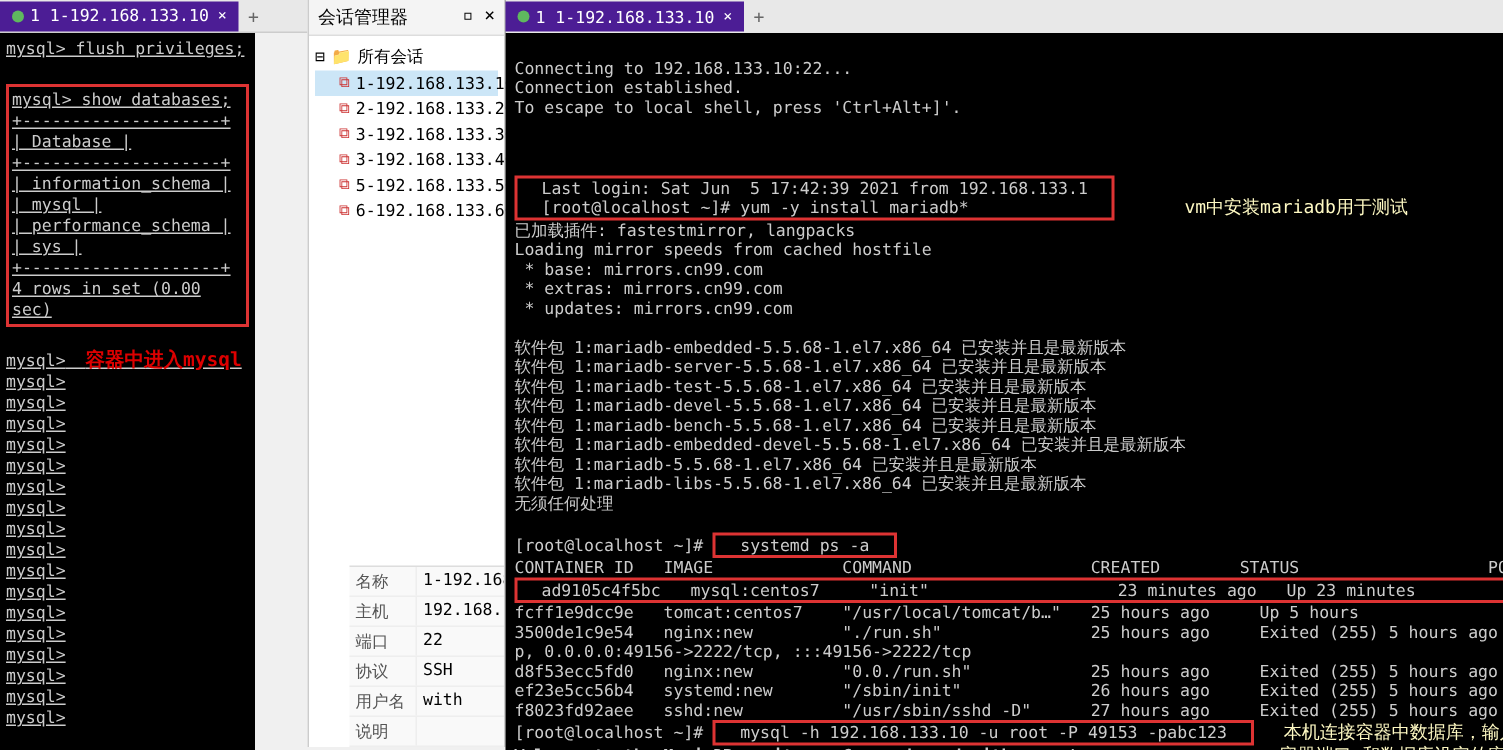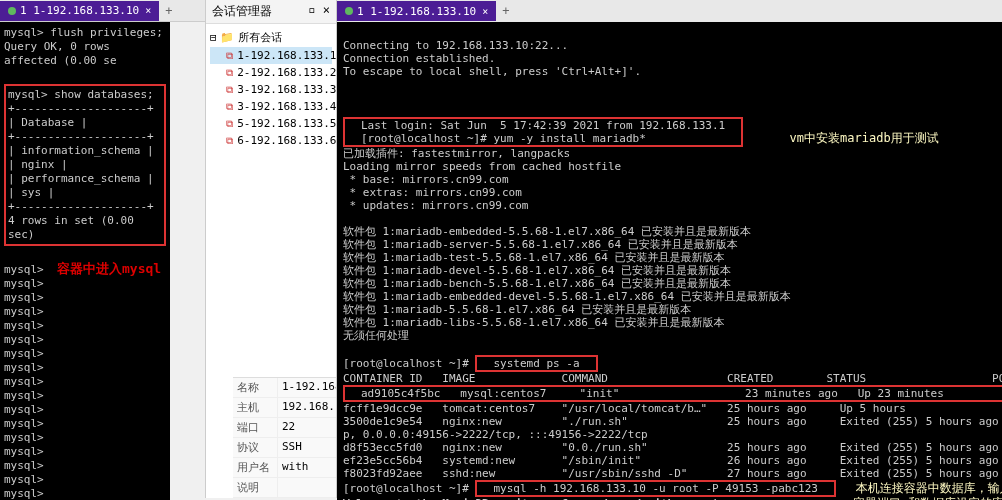--- a/index.html
+++ b/index.html
@@ -3,21 +3,21 @@
 <meta charset="utf-8">
 <style>
 * { margin: 0; padding: 0; box-sizing: border-box; }
 body { font-family: Consolas, monospace; font-size: 12px; background: #f0f0f0; width: 1002px; height: 500px; overflow: hidden; position: relative; }
 .tabbar { background: #e8e8e8; height: 22px; display: flex; align-items: center; border-bottom: 1px solid #ccc; }
 .tab { display: inline-flex; align-items: center; height: 20px; padding: 2px 8px; font-size: 11px; }
 .tab.active { background: #4c1d95; color: #fff; }
 .tab .dot { width: 8px; height: 8px; border-radius: 50%; background: #5fb85f; margin-right: 4px; }
 .tab .close { margin-left: 6px; font-size: 10px; }
 .plus { padding: 2px 6px; color: #666; }
-.left-term { position: absolute; top: 22px; left: 0; width: 170px; height: 478px; background: #000; color: #ccc; padding: 4px; font-size: 11px; line-height: 14px; overflow: hidden; }
+.left-term { position: absolute; top: 22px; left: 0; width: 170px; height: 478px; background: #000; color: #ccc; padding: 4px; font-size: 11px; line-height: 14px; overflow: hidden; text-decoration: underline; }
 .left-term .redbox { border: 2px solid #d33; padding: 2px; margin: 2px 0; }
 .red-label { color: #d00; font-size: 13px; font-weight: bold; }
 .middle-panel { position: absolute; top: 0; left: 205px; width: 132px; height: 498px; background: #fff; border-left: 1px solid #ccc; border-right: 1px solid #ccc; font-size: 11px; }
 .midtitle { background: #f4f4f4; padding: 3px 6px; font-size: 12px; display: flex; justify-content: space-between; border-bottom: 1px solid #ddd; }
 .tree { padding: 4px 4px; }
 .tree-top { padding: 2px 0; display: flex; align-items: center; gap: 4px; }
 .folder { color: #e2b33a; }
 .tree-item { padding: 2px 0 2px 16px; display: flex; align-items: center; gap: 4px; white-space: nowrap; }
 .tree-item.sel { background: #cce6f7; }
 .termicon { color: #c33; font-size: 10px; }
@@ -39,29 +39,28 @@
   <div class="tab active">
     <span class="dot"></span>
     <span>1 1-192.168.133.10</span>
     <span class="close">×</span>
   </div>
   <div class="plus">+</div>
 </div>
 
 <div class="left-term">
   <div>mysql&gt; flush privileges;</div>
-  <div>Query OK, 0 rows affected (0.00 se</div>
   <br>
   <div class="redbox">
     <div>mysql&gt; show databases;</div>
     <div>+--------------------+</div>
     <div>| Database           |</div>
     <div>+--------------------+</div>
     <div>| information_schema |</div>
-    <div>| nginx              |</div>
+    <div>| mysql              |</div>
     <div>| performance_schema |</div>
     <div>| sys                |</div>
     <div>+--------------------+</div>
     <div>4 rows in set (0.00 sec)</div>
   </div>
   <br>
   <div><span>mysql&gt;</span> &nbsp;<span class="red-label">容器中进入mysql</span></div>
   <div>mysql&gt;</div>
   <div>mysql&gt;</div>
   <div>mysql&gt;</div>

